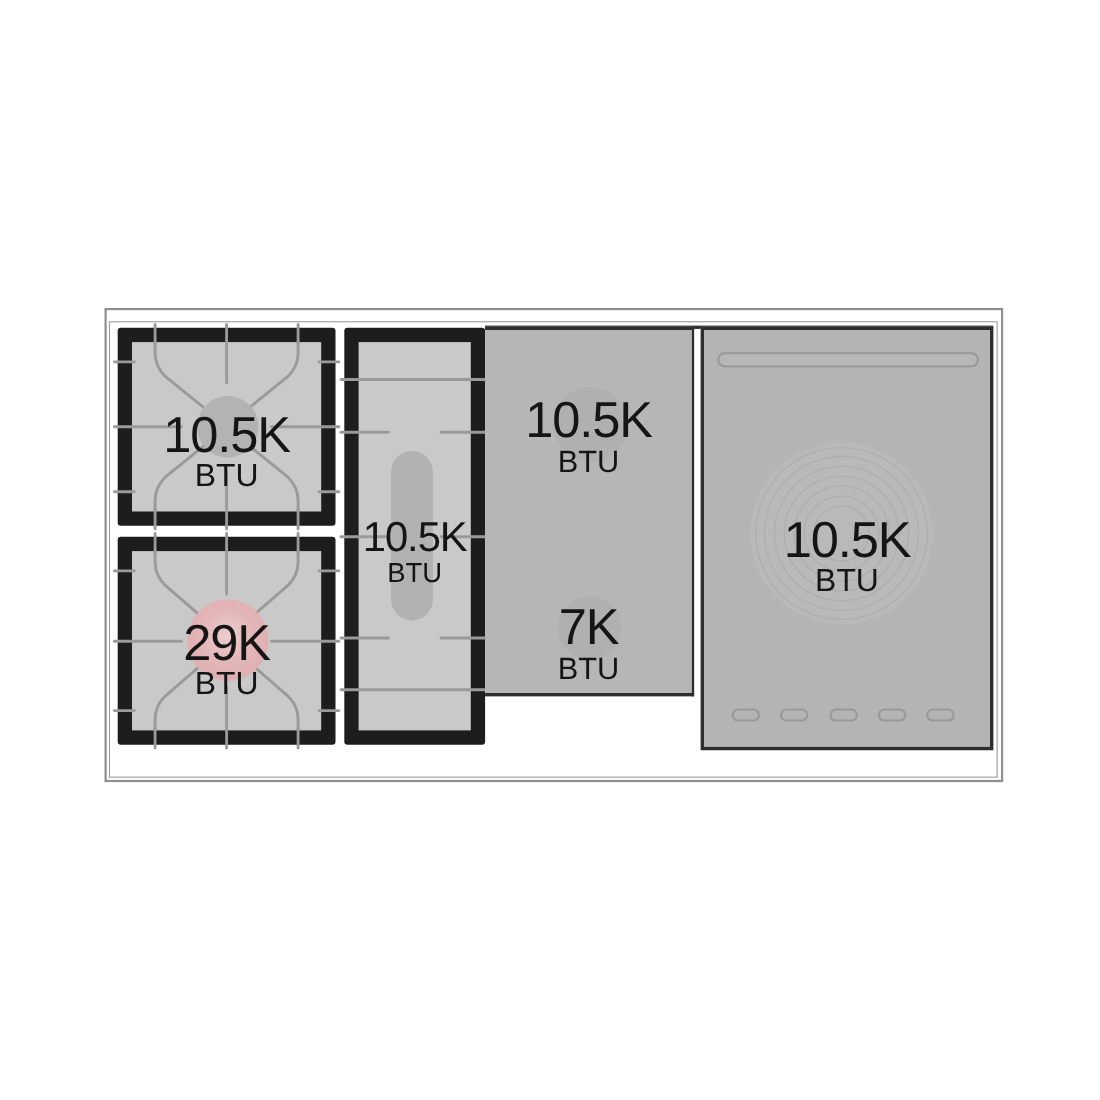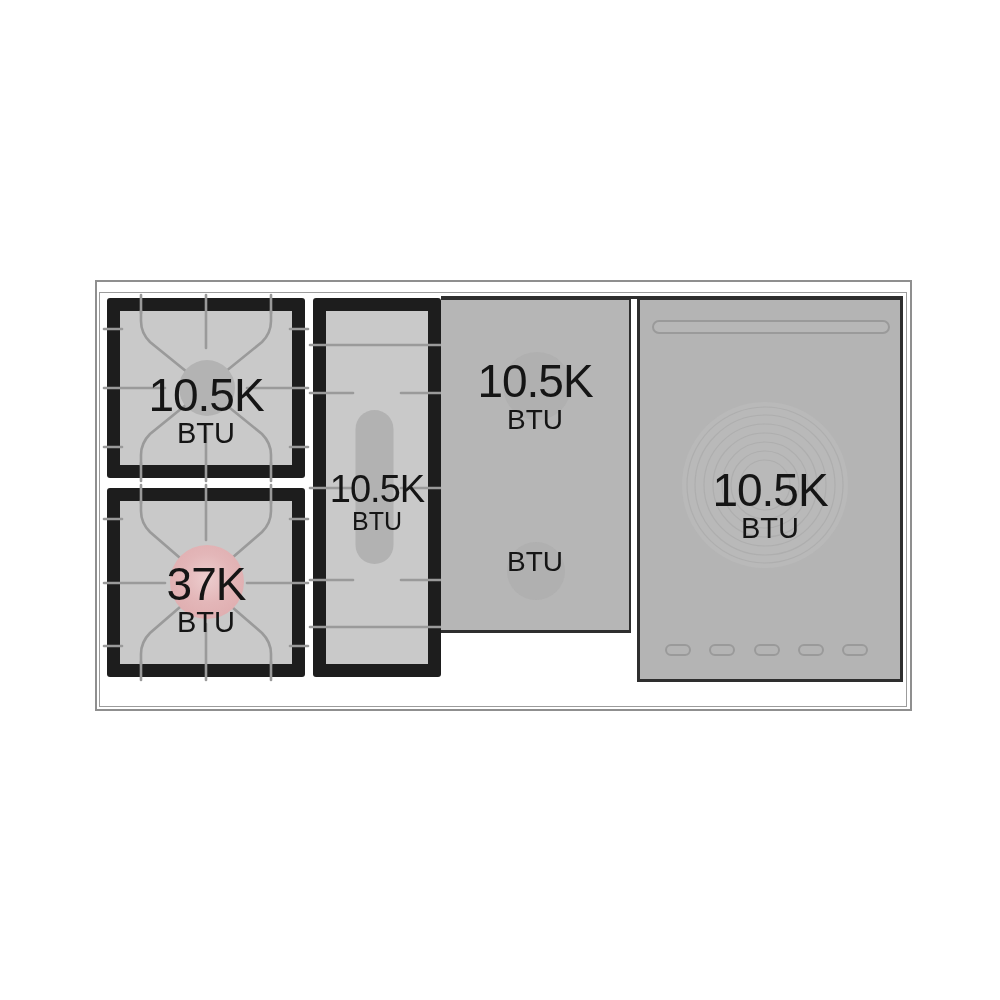--- a/index.html
+++ b/index.html
@@ -101,21 +101,21 @@
           <path d="M201,95 H140"></path>
           <path d="M201,158 H183"></path>
         <path d="M34,13 V23 Q34,35 43,44 L80,76"></path>
         <path d="M164,13 V23 Q164,35 155,44 L118,76"></path>
         <path d="M34,176 V166 Q34,154 43,145 L80,113"></path>
         <path d="M164,176 V166 Q164,154 155,145 L118,113"></path>
       </g>
       <circle cx="100" cy="94" r="37" fill="url(#pinkcap)"></circle>
     </svg>
     <div class="lbl" style="top:73px">
-      <div class="num">37K</div>
+      <div class="num">29K</div>
       <div class="unit">BTU</div>
     </div>
   </div>
 
   <div class="abs griddle">
     <svg width="128" height="379" viewBox="0 0 128 379" style="overflow:visible">
       <rect x="0" y="0" width="128" height="379" rx="3" fill="#1d1d1d"></rect>
       <rect x="13" y="13" width="102" height="353" fill="#c9c9c9"></rect>
       <g stroke="#9a9a9a" stroke-width="2.6" fill="none" stroke-linecap="round">
         <path d="M-3,47 H131"></path>
@@ -136,20 +136,21 @@
   </div>
 
   <div class="abs panel7k">
     <div class="blob blob1"></div>
     <div class="blob blob2"></div>
     <div class="lbl" style="top:58px">
       <div class="num">10.5K</div>
       <div class="unit p7k-unit">BTU</div>
     </div>
     <div class="lbl" style="top:246px">
+      <div class="num">7K</div>
       <div class="unit p7k-unit">BTU</div>
     </div>
   </div>
 
   <div class="abs rightpanel">
     <div class="handle"></div>
     <svg class="plate" width="168" height="168" viewBox="0 0 168 168">
       <circle cx="84" cy="84" r="83" fill="#b9b9b9"></circle>
       <g fill="none" stroke="#aeaeae" stroke-width="1.2">
         <circle cx="84" cy="84" r="78"></circle>

